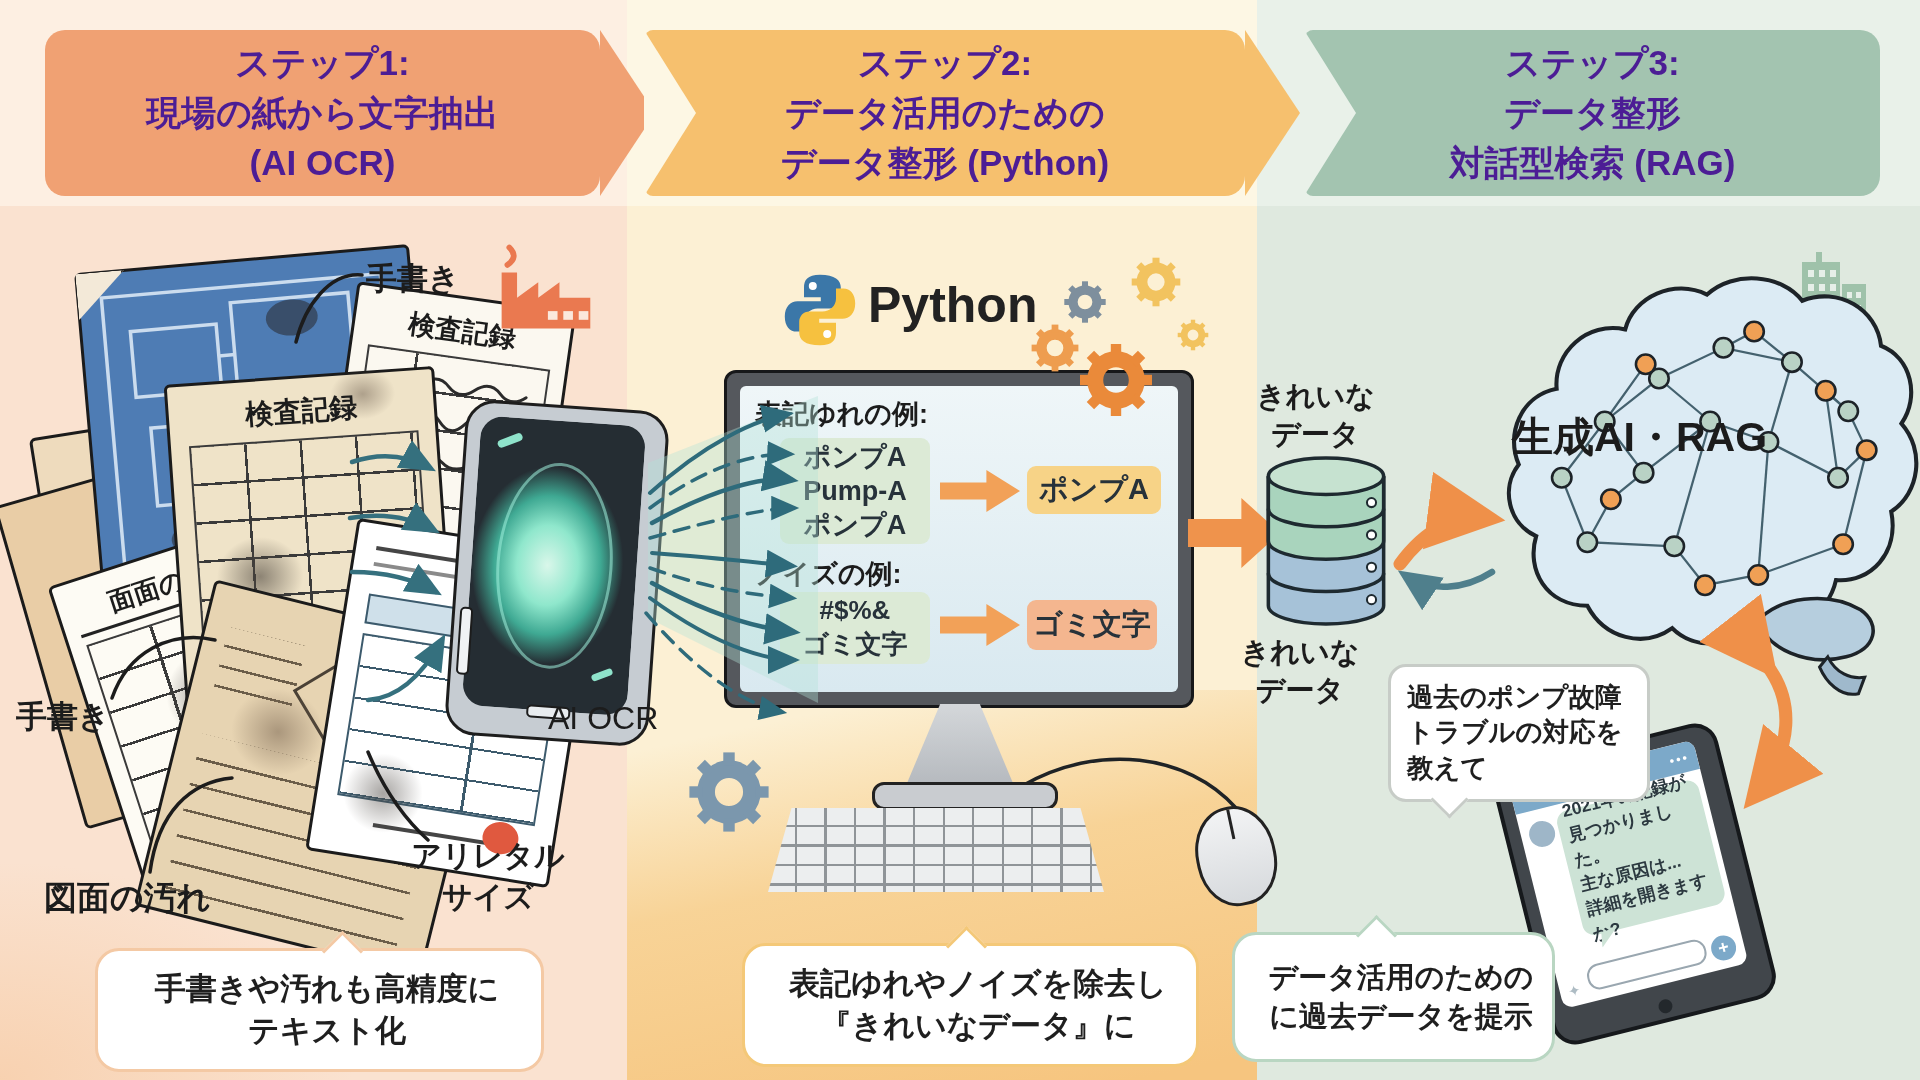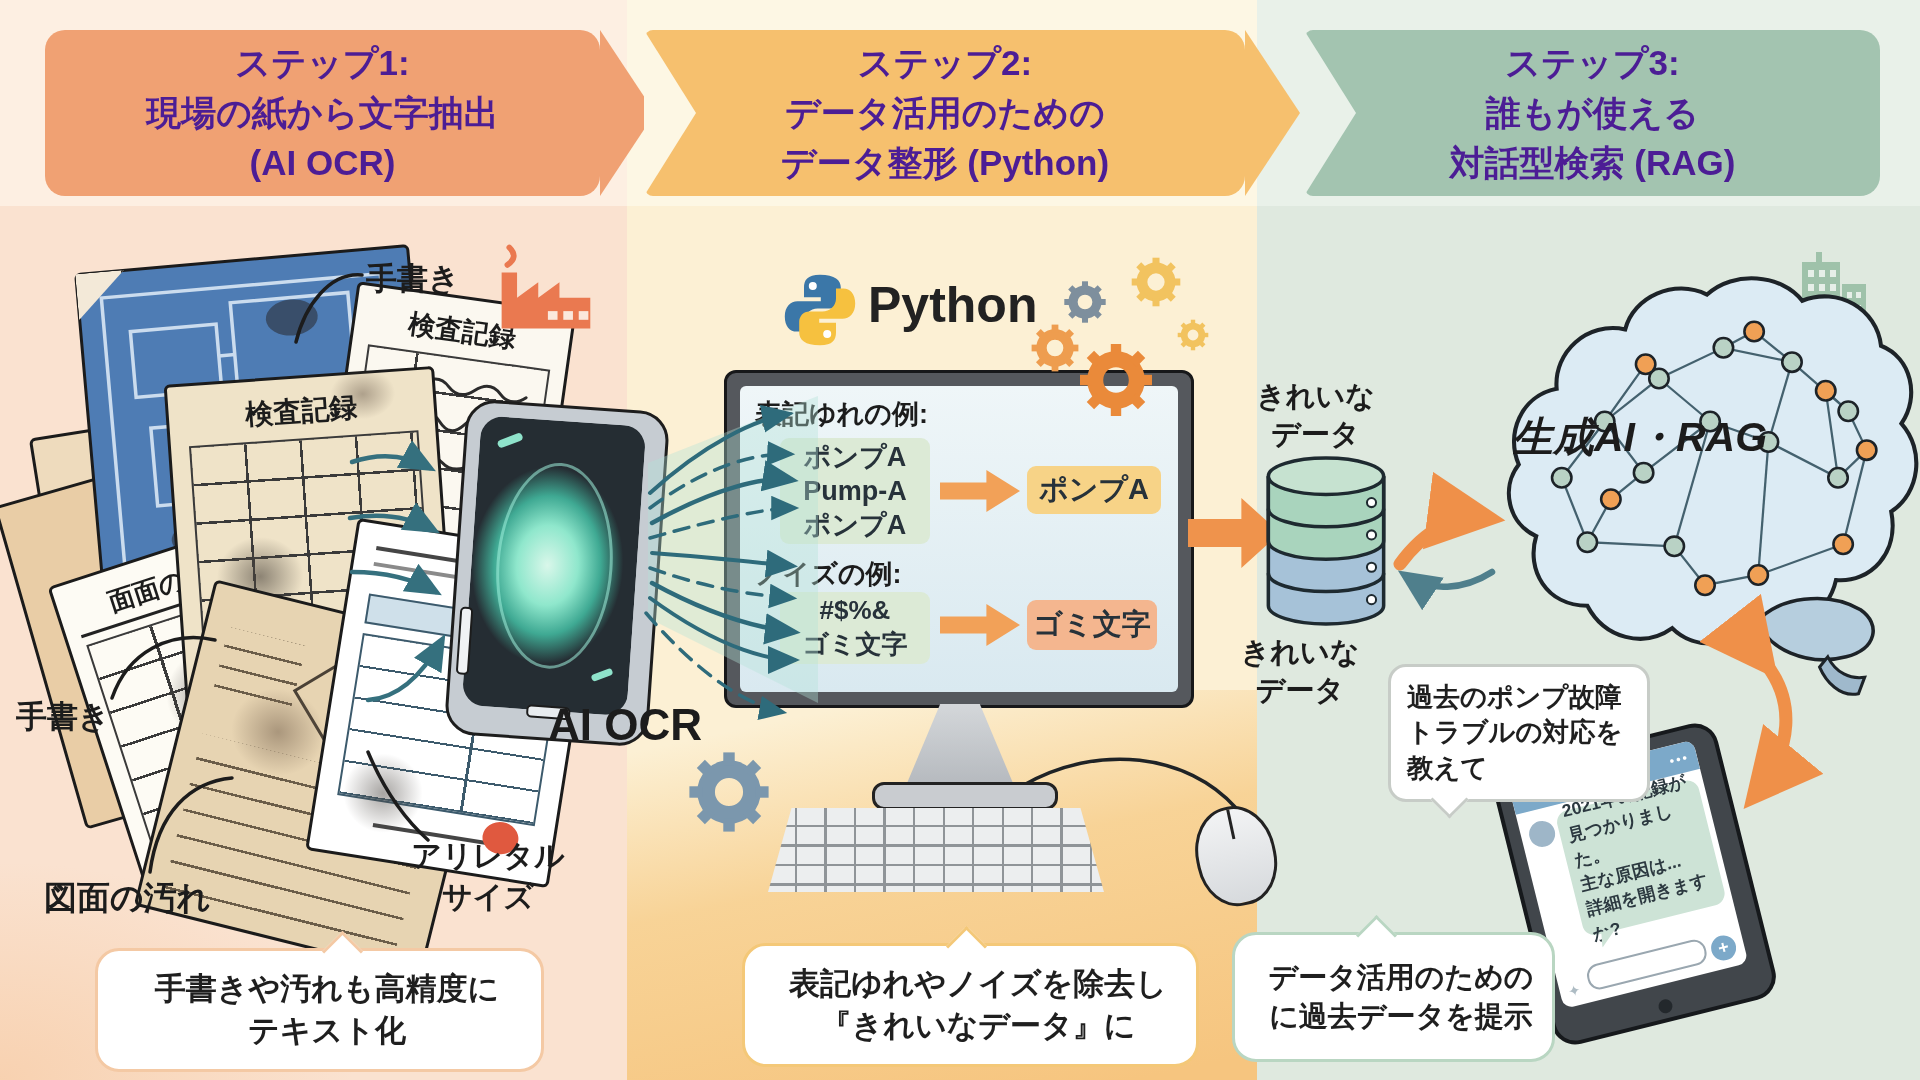--- a/index.html
+++ b/index.html
@@ -67,21 +67,21 @@
   </div>
   <div class="banner" style="left:645px;width:600px;background:#f6c06e;border-radius:8px 20px 20px 8px;">
     <div>ステップ2:</div>
     <div>データ活用のための</div>
     <div>データ整形 (Python)</div>
     <div class="notch" style="border-left:52px solid #fdf7e4;"></div>
     <div class="tip" style="border-left:55px solid #f6c06e;"></div>
   </div>
   <div class="banner" style="left:1305px;width:575px;background:#a3c4b0;border-radius:8px 20px 20px 8px;">
     <div>ステップ3:</div>
-    <div>誰もが使える</div>
+    <div>データ整形</div>
     <div>対話型検索 (RAG)</div>
     <div class="notch" style="border-left:52px solid #e9f1e9;"></div>
   </div>
 
   <svg width="0" height="0" style="position:absolute">
     <defs>
       <symbol id="gear" viewBox="0 0 100 100">
         <g fill="none" stroke="currentColor">
           <circle cx="50" cy="50" r="26" stroke-width="20"></circle>
           <g stroke-width="13">
@@ -215,21 +215,21 @@
   <div class="abs" style="left:455px;top:405px;width:198px;height:330px;transform:rotate(4deg);z-index:3;
        background:#c6ccd2;border:3.5px solid #1d1d1d;border-radius:30px;">
     <div class="abs" style="left:13px;top:13px;width:165px;height:290px;border-radius:22px;
          background:radial-gradient(62% 46% at 46% 50%, #d9f7ea 0%, #8fe7cc 30%, #3fa993 52%, rgba(35,55,60,0) 74%), #252d33;"></div>
     <div class="abs" style="left:38px;top:55px;width:110px;height:200px;border-radius:50%;border:3px solid rgba(160,240,220,.55);"></div>
     <div class="abs" style="left:30px;top:32px;width:26px;height:8px;background:#8fe3cb;border-radius:4px;transform:rotate(-25deg);"></div>
     <div class="abs" style="left:140px;top:260px;width:22px;height:7px;background:#8fe3cb;border-radius:4px;transform:rotate(-25deg);"></div>
     <div class="abs" style="left:5px;top:205px;width:9px;height:64px;background:#f0f2f4;border:2px solid #1c1c1c;border-radius:5px;"></div>
     <div class="abs" style="left:78px;top:298px;width:40px;height:9px;background:#e8ecef;border:2px solid #1c1c1c;border-radius:5px;"></div>
   </div>
-  <div class="lbl" style="left:548px;top:700px;font-size:44px;font-weight:700;z-index:5;">AI OCR</div>
+  <div class="lbl" style="left:548px;top:700px;font-size:32px;font-weight:400;z-index:5;">AI OCR</div>
 
   <svg class="abs" style="left:780px;top:270px;z-index:2;" width="80" height="80" viewBox="0 0 100 100">
     <path fill="#3b77a8" d="M50,6 C34,6 30,13 30,22 v12 h21 v5 H22 c-9,0 -16,7 -16,19 c0,12 6,19 15,19 h9 V64 c0,-9 8,-16 17,-16 h16 c8,0 13,-6 13,-13 V22 c0,-9 -7,-16 -26,-16 z"></path>
     <path fill="#f6c13f" d="M50,6 C34,6 30,13 30,22 v12 h21 v5 H22 c-9,0 -16,7 -16,19 c0,12 6,19 15,19 h9 V64 c0,-9 8,-16 17,-16 h16 c8,0 13,-6 13,-13 V22 c0,-9 -7,-16 -26,-16 z" transform="rotate(180 50 50)"></path>
     <circle cx="41" cy="20" r="5" fill="#fff"></circle>
       <circle cx="59" cy="80" r="5" fill="#fff"></circle>
   </svg>
   <div class="lbl" style="left:868px;top:276px;font-size:50px;font-weight:800;color:#222;z-index:2;">Python</div>
 
   <div class="abs" style="left:724px;top:370px;width:464px;height:332px;background:#55585d;border:3.5px solid #17181a;border-radius:12px;z-index:2;">
@@ -380,21 +380,21 @@
       <circle cx="152" cy="94" r="9.5" fill="#f0a055"></circle>
         <circle cx="258" cy="62" r="9.5" fill="#f0a055"></circle>
       <circle cx="328" cy="120" r="9.5" fill="#f0a055"></circle>
         <circle cx="368" cy="178" r="9.5" fill="#f0a055"></circle>
       <circle cx="118" cy="226" r="9.5" fill="#f0a055"></circle>
         <circle cx="210" cy="310" r="9.5" fill="#f0a055"></circle>
       <circle cx="262" cy="300" r="9.5" fill="#f0a055"></circle>
         <circle cx="345" cy="270" r="9.5" fill="#f0a055"></circle>
     </g>
   </svg>
-  <div class="lbl" style="left:1512px;top:410px;width:240px;text-align:center;font-size:41px;font-weight:800;z-index:3;font-style:italic;">生成AI・RAG</div>
+  <div class="lbl" style="left:1512px;top:410px;width:240px;text-align:center;font-size:41px;font-weight:800;z-index:3;">生成AI・RAG</div>
 
   <svg class="abs" style="left:1796px;top:248px;z-index:1;" width="76" height="100" viewBox="0 0 76 100">
     <g fill="#9fc2aa">
       <rect x="6" y="14" width="38" height="84"></rect>
         <rect x="46" y="36" width="24" height="62"></rect>
         <rect x="20" y="4" width="6" height="10"></rect>
     </g>
     <g fill="#e6efe8">
       <rect x="12" y="22" width="6" height="7"></rect>
         <rect x="23" y="22" width="6" height="7"></rect>

